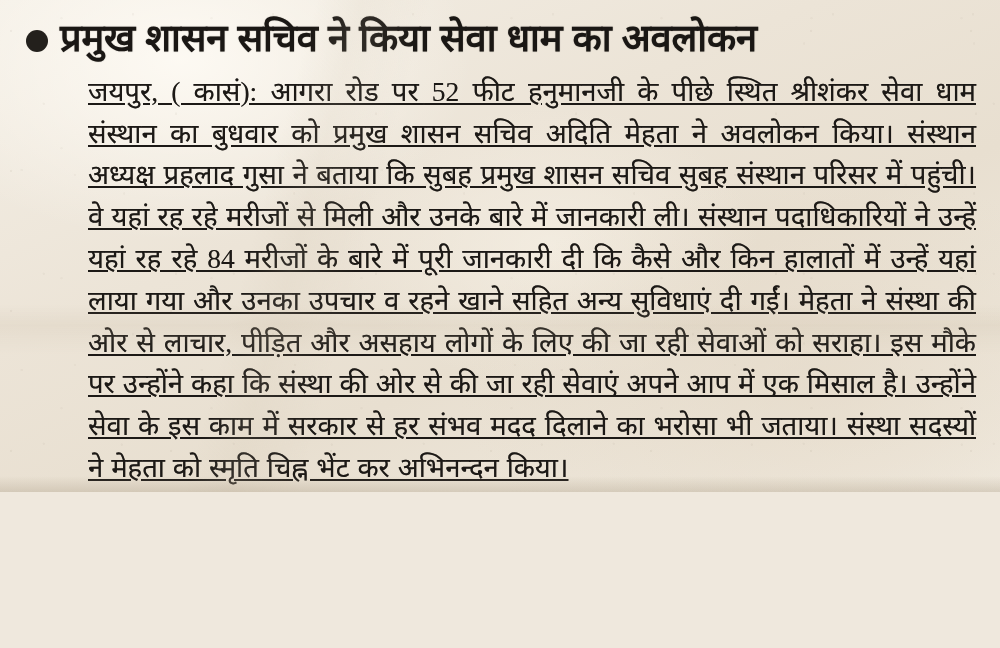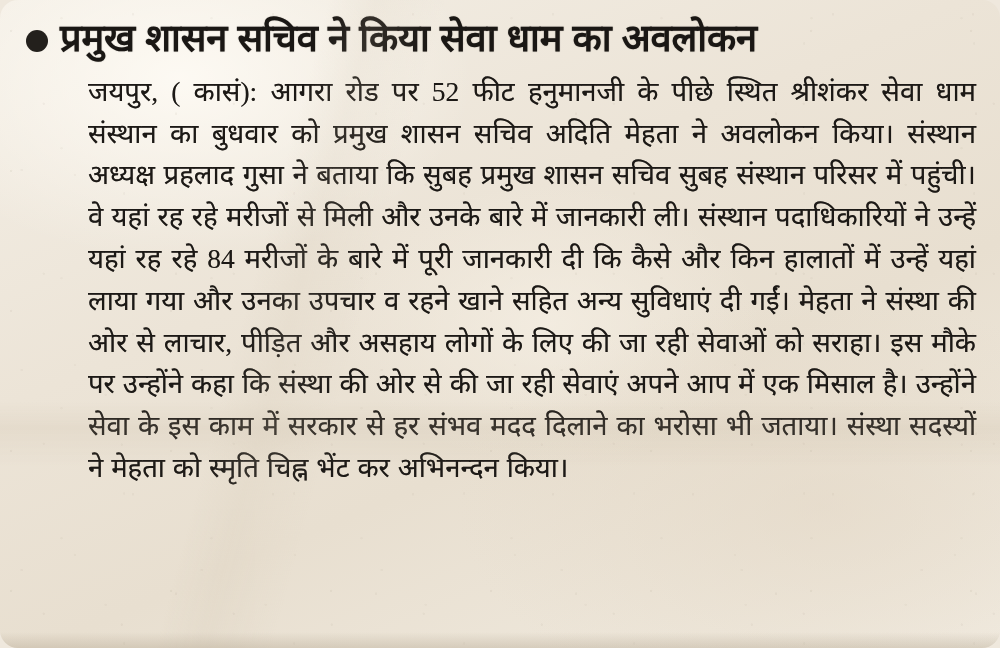--- a/index.html
+++ b/index.html
@@ -10,30 +10,29 @@
     width: 1000px;
     height: 648px;
     background: #efe8dd;
     font-family: "Liberation Serif", serif;
     overflow: hidden;
   }
   
   .clipping {
     position: relative;
     width: 1000px;
-    height: 648px;
+    height: 492px;
     background:
       radial-gradient(ellipse 420px 260px at 18% 12%, rgba(255,252,246,0.85), rgba(255,252,246,0) 70%),
       radial-gradient(ellipse 520px 300px at 82% 78%, rgba(226,214,196,0.55), rgba(226,214,196,0) 70%),
       radial-gradient(ellipse 300px 200px at 55% 50%, rgba(246,240,229,0.7), rgba(246,240,229,0) 70%),
       linear-gradient(157deg, #f4efe6 0%, #ece4d7 38%, #e8dfd0 62%, #f1ebe0 100%);
     box-sizing: border-box;
     padding: 10px 18px 8px 22px;
     overflow: hidden;
-    border-radius: 18px;
   }
   
   .grain {
     position: absolute;
     inset: 0;
     pointer-events: none;
     opacity: 0.30;
     background-image:
       radial-gradient(circle at 7% 22%, rgba(120,105,85,0.22) 0 1px, transparent 1.4px),
       radial-gradient(circle at 23% 61%, rgba(120,105,85,0.18) 0 1px, transparent 1.4px),
@@ -103,20 +102,21 @@
     font-size: 27.5px;
     line-height: 1.52;
     color: #201d1a;
     text-align: justify;
     text-justify: inter-word;
     text-shadow: 0 0 0.6px rgba(32,29,26,0.5);
     word-spacing: 1px;
   }
   .body-copy .lead {
     padding-left: 58px;
+    text-decoration: underline;
   }
   .body-copy p {
     margin: 0;
   }
   
   .body-copy { filter: contrast(1.04); }
 </style>
 </head>
 <body>
 

